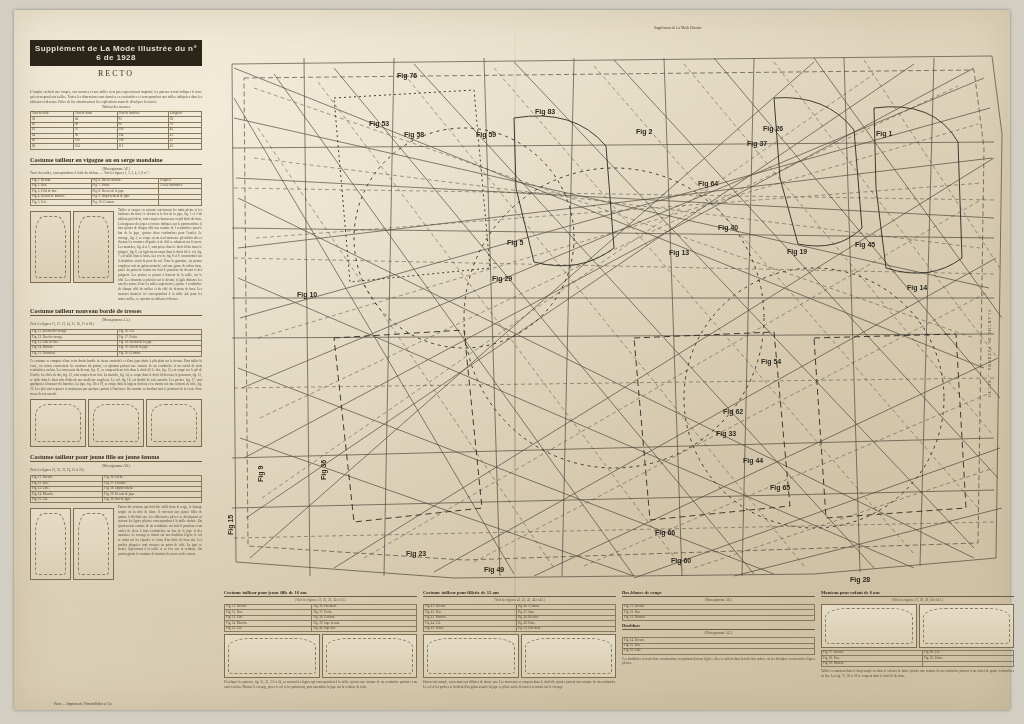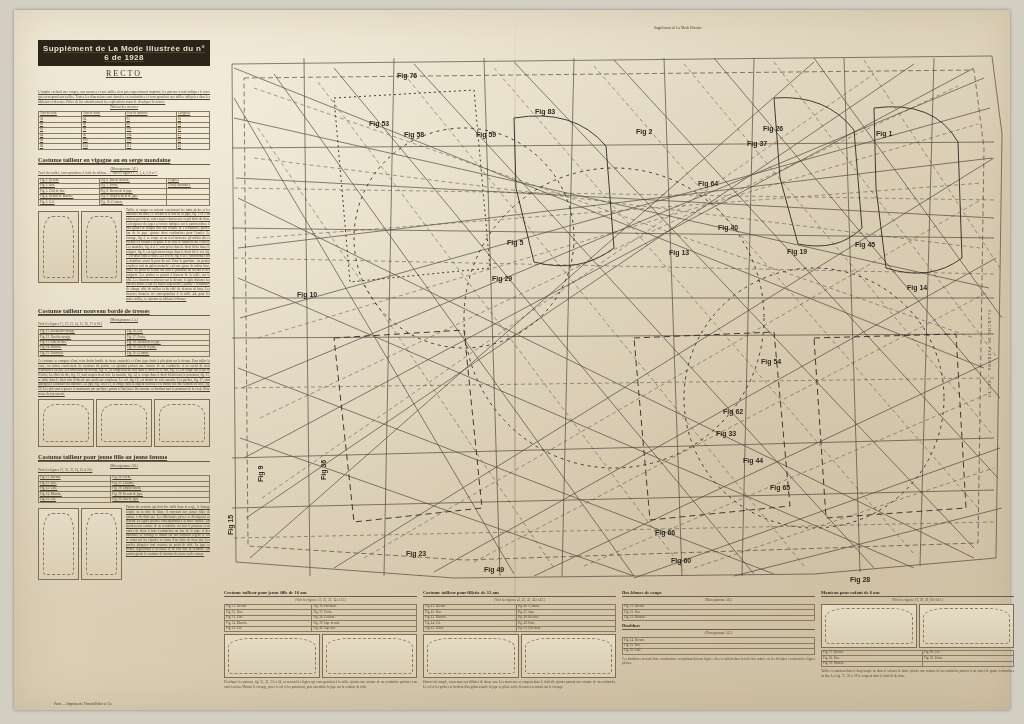--- a/index.html
+++ b/index.html
@@ -13,21 +13,21 @@
       linear-gradient(160deg,#e8dfca 0%,#ddd2b9 45%,#d6c9ae 100%);
     box-shadow:0 0 3px rgba(0,0,0,.35), inset 0 0 40px rgba(150,130,95,.25);
   }
   .foldline{position:absolute;top:0;bottom:0;width:2px;background:linear-gradient(to bottom,rgba(120,100,70,.0),rgba(120,100,70,.35),rgba(120,100,70,.0));}
   .fold1{left:500px;}
   .grain{position:absolute;inset:0;pointer-events:none;opacity:.25;
     background-image:repeating-linear-gradient(0deg,rgba(120,100,70,.06) 0px,rgba(120,100,70,.06) 1px,transparent 1px,transparent 3px),
                      repeating-linear-gradient(90deg,rgba(120,100,70,.05) 0px,rgba(120,100,70,.05) 1px,transparent 1px,transparent 4px);}
 
   
-  .textcol{position:absolute;left:24px;top:30px;width:172px;height:660px;color:#4a3f2d;text-decoration:underline;}
+  .textcol{position:absolute;left:16px;top:30px;width:172px;height:660px;color:#4a3f2d;}
   .masthead{background:#2b2419;color:#e7dfcc;font-family:"Liberation Sans",sans-serif;
     font-size:8px;font-weight:bold;letter-spacing:.4px;text-align:center;padding:3px 2px;border:1px solid #2b2419;}
   .recto{text-align:center;font-size:8px;letter-spacing:2px;margin:3px 0 12px;color:#3b3225;}
   .blurb{font-size:3.4px;line-height:1.45;text-align:justify;color:#5a4e39;}
   .secttitle{font-size:6.2px;font-weight:bold;border-bottom:1px solid #6b5c43;margin:6px 0 2px;padding-bottom:1px;color:#372f21;}
   .minitable{width:100%;border-collapse:collapse;font-size:3.2px;color:#564a36;margin:2px 0;}
   .minitable td{border:.4px solid #8a7a5c;padding:.3px 1px;line-height:1.2;}
   .tiny{font-size:3.3px;line-height:1.42;text-align:justify;color:#5a4e39;}
   .figstrip{display:flex;gap:2px;margin:3px 0;}
   .figbox{flex:1;height:46px;border:.5px solid #7d6d51;background:linear-gradient(180deg,#e6dcc6,#dacfb4);position:relative;}

